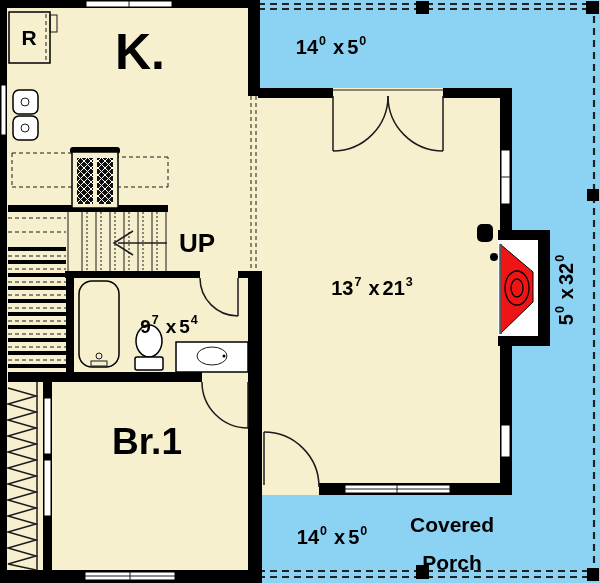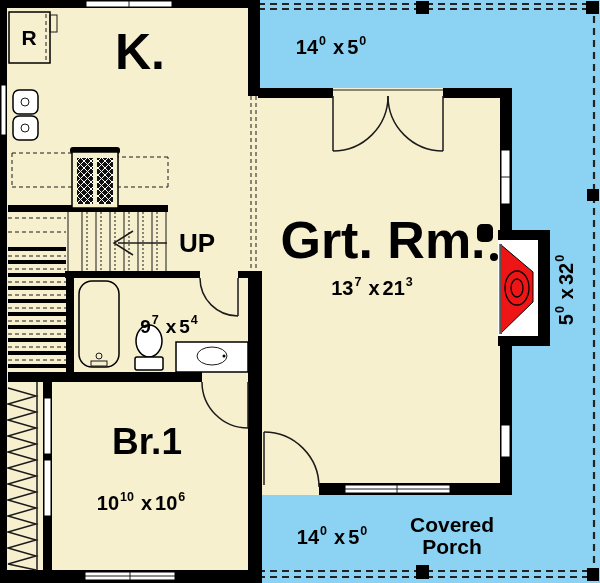--- a/index.html
+++ b/index.html
@@ -7,21 +7,21 @@
          font-family:"Liberation Sans",sans-serif;background:#fff;}
   .stage svg{position:absolute;left:0;top:0;}
   .lbl{position:absolute;transform:translate(-50%,-50%);font-weight:700;color:#000;
        white-space:nowrap;line-height:1;}
   .room{letter-spacing:0;}
   .dims{font-size:20px;}
   .dims sup{font-size:12.5px;vertical-align:9px;margin:0 4px 0 1px;font-weight:700;}
   .dims .sep{margin:0 3px;}
   .rot{transform:translate(-50%,-50%) rotate(-90deg);}
   .two-line{text-align:center;}
-  .two-line span{display:block;}
+  .two-line span{display:block;margin-top:16px;}
   
   .c-floor{fill:var(--floor,#f6f0cf);}
   .c-porch{fill:var(--porch,#8cd2f3);}
   .c-wall{fill:var(--wall,#000);}
   .c-red{fill:var(--fireplace,#ed1515);}
   .ln{stroke:#1b1b1b;fill:none;stroke-width:1.5;}
   .thin{stroke:#1b1b1b;fill:none;stroke-width:1;}
   .dash{stroke-dasharray:4 3;}
   .pdash{stroke:#222;fill:none;stroke-width:2.2;stroke-dasharray:7 5;}
   .win{fill:#fff;stroke:#000;stroke-width:1;}
@@ -199,27 +199,25 @@
     <circle cx="494" cy="257" r="4" fill="#000"></circle>
   </g>
 </svg>
 
   <div class="lbl room" style="left:140px;top:52px;font-size:50px">K.</div>
 
   <div class="lbl" style="left:29px;top:37px;font-size:21px">R</div>
 
   <div class="lbl" style="left:179px;top:243px;font-size:26px;transform:translate(0,-50%)">UP</div>
 
-  <div class="lbl room" style="left:383px;top:240px;font-size:52px">Grt. Rm.</div>
   <div class="lbl dims" style="left:374px;top:287px"><span>13</span><sup>7</sup><span class="sep">x</span><span>21</span><sup>3</sup></div>
 
   <div class="lbl dims" style="left:171px;top:325px;font-size:19px"><span>9</span><sup>7</sup><span class="sep">x</span><span>5</span><sup>4</sup></div>
 
   <div class="lbl room" style="left:147px;top:441px;font-size:37px">Br.1</div>
-  <div class="lbl dims" style="left:143px;top:502px"><span>10</span><sup>10</sup><span class="sep">x</span><span>10</span><sup>6</sup></div>
 
   <div class="lbl dims" style="left:333px;top:46px"><span>14</span><sup>0</sup><span class="sep">x</span><span>5</span><sup>0</sup></div>
 
   <div class="lbl dims" style="left:334px;top:536px"><span>14</span><sup>0</sup><span class="sep">x</span><span>5</span><sup>0</sup></div>
 
   <div class="lbl two-line" style="left:452px;top:536px;font-size:21px;line-height:1.05">
       <span>Covered</span>
       <span>Porch</span>
     </div>
 

